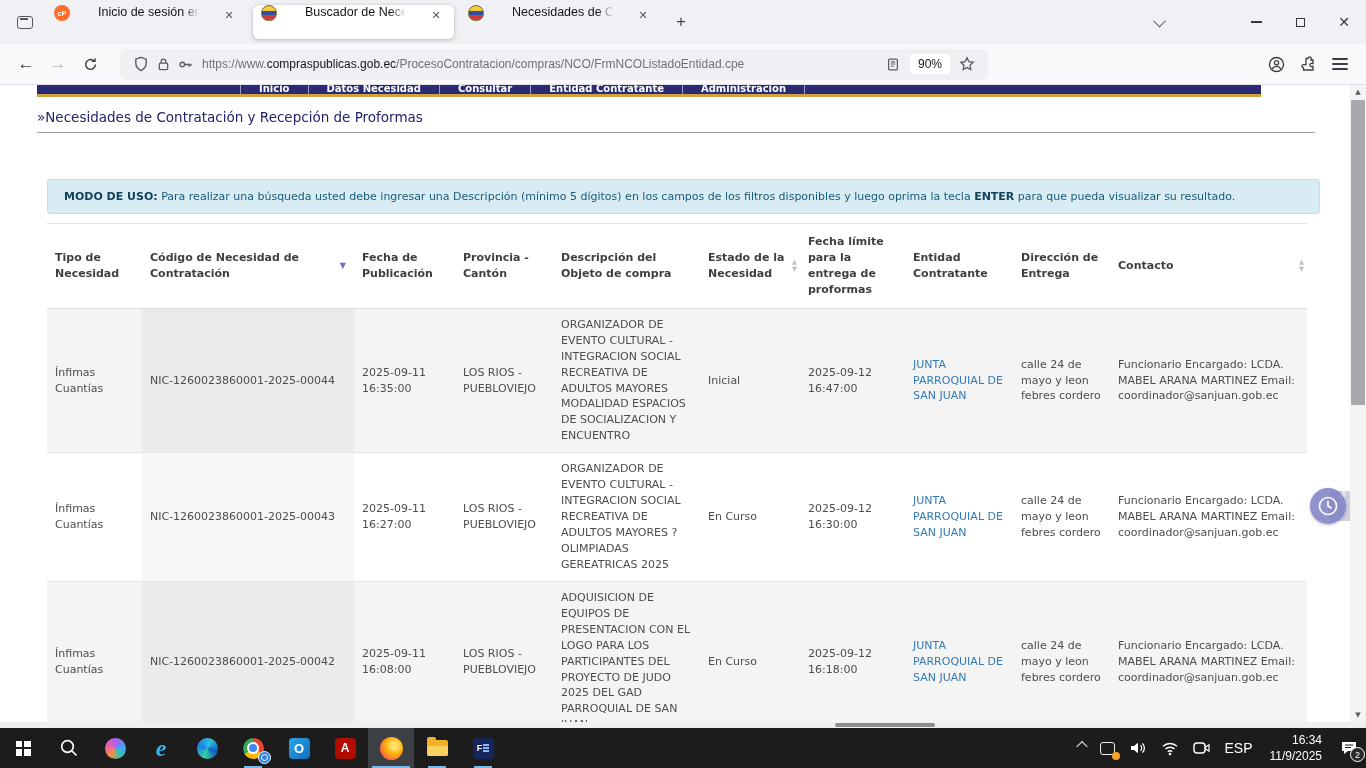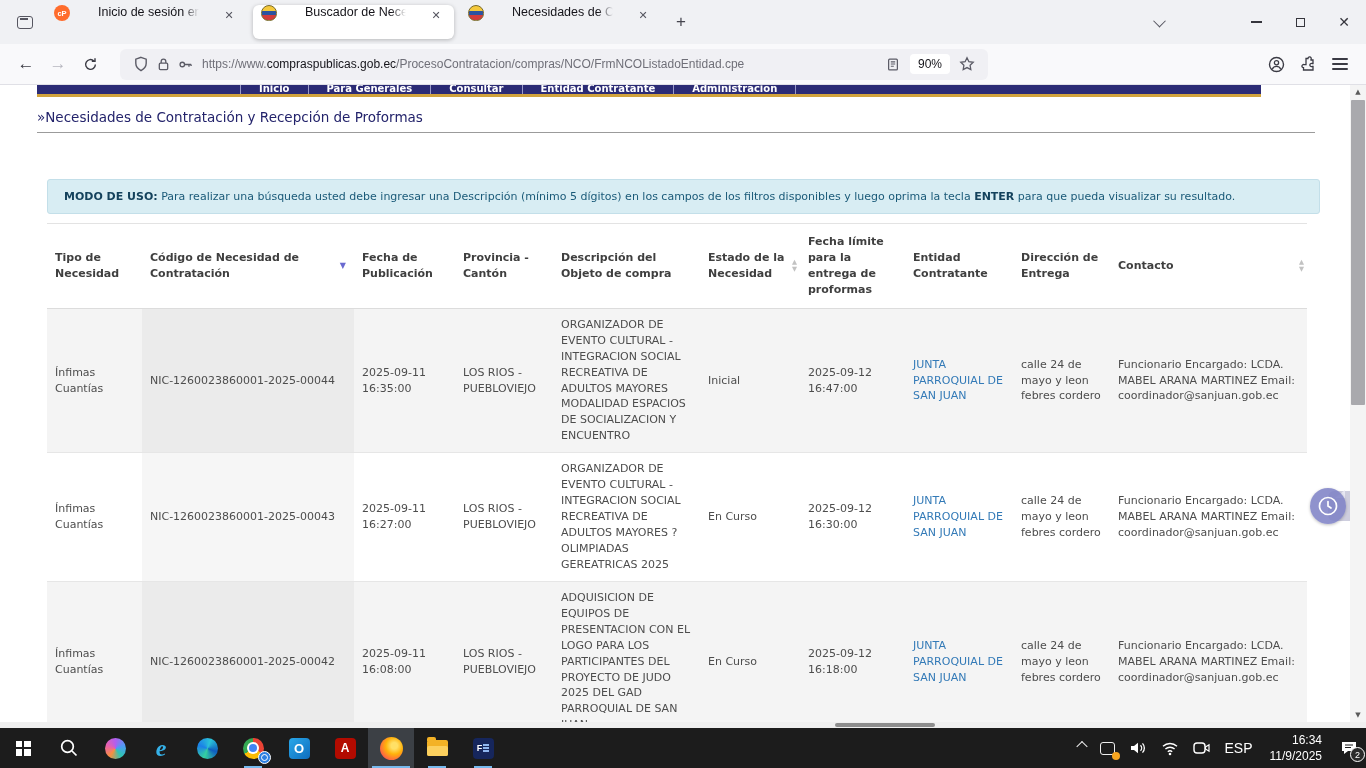--- a/index.html
+++ b/index.html
@@ -273,21 +273,21 @@
             <span></span>
           </span>
       </div>
     </div>
   </div>
 
   <div class="content">
 
     <div class="site-nav">
       <div class="nav-item">Inicio</div>
-      <div class="nav-item">Para Generales</div>
+      <div class="nav-item">Datos Necesidad</div>
       <div class="nav-item">Consultar</div>
       <div class="nav-item">Entidad Contratante</div>
       <div class="nav-item">Administración</div>
     </div>
 
     <div class="page-title-wrap">
       <div class="page-title">»Necesidades de Contratación y Recepción de Proformas</div>
     </div>
 
     <div class="usage-banner">

